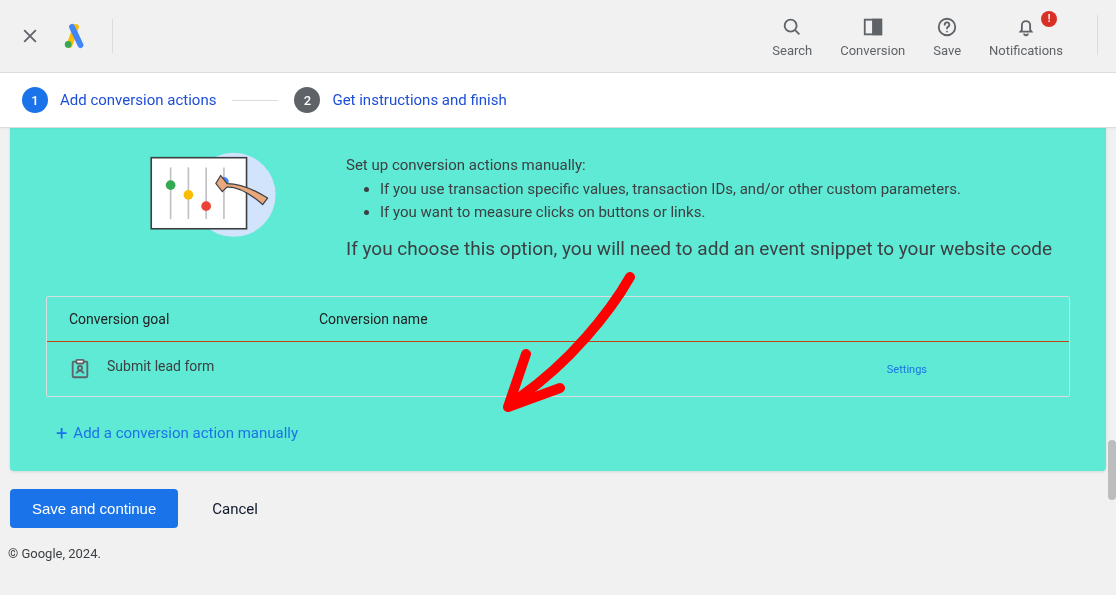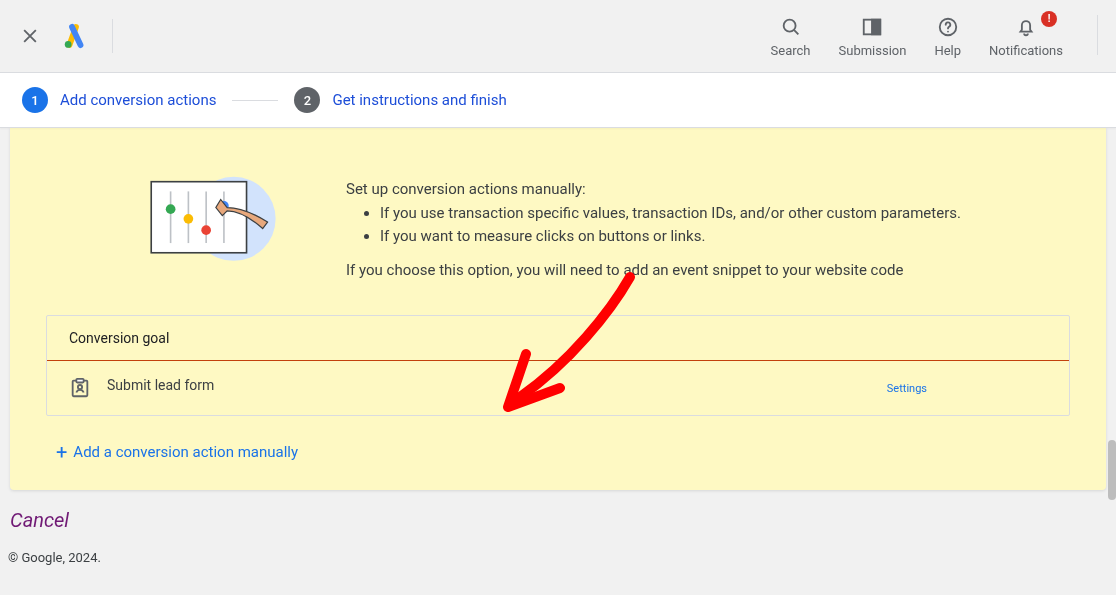--- a/index.html
+++ b/index.html
@@ -78,34 +78,34 @@
     font-size:13px;color:#fff;font-weight:500;
   }
   .step-num.active{background:#1a73e8;}
   .step-num.inactive{background:#5f6368;}
   .step-label{font-size:15px;color:#1d4ed8;}
   .step-line{width:46px;height:1px;background:#dadce0;}
 
   
   .panel{
     margin: -1px 10px 0 10px;
-    background:#fef9c3;
+    background:#5eead4;
     box-shadow:0 1px 3px rgba(60,64,67,.15);
     border-radius:0 0 4px 4px;
-    padding: 45px 36px 28px 36px;
+    padding: 21px 36px 28px 36px;
     position:relative;
   }
   .intro{display:flex;gap:70px;align-items:flex-start;}
   .illus-wrap{position:relative;padding-left:100px;}
   .illus-svg{width:130px;height:105px;display:block;position:relative;z-index:1;}
   .intro-text{flex:1;padding-top:8px;}
   .intro-lead{font-size:15px;color:#3c4043;margin-bottom:4px;}
   .intro-text ul{padding-left:34px;margin-bottom:14px;}
   .intro-text li{font-size:15px;color:#3c4043;line-height:1.5;}
-  .intro-note{font-size:15px;color:#3c4043;}
+  .intro-note{font-size:19px;color:#3c4043;}
 
   
   .ctable{
     margin-top:36px;
     border:1px solid #dadce0;
     border-radius:2px;
     width:100%;
   }
   .ctable .thead,.ctable .trow{
     display:grid;
@@ -137,21 +137,21 @@
   .btnrow{
     margin: 18px 0 0 10px;
     display:flex;align-items:center;gap:34px;
   }
   .btn-primary{
     background:#1a73e8;color:#fff;border:none;
     padding:11px 22px;font-size:15px;border-radius:4px;
     cursor:pointer;font-weight:500;
   }
   .btn-text{
-    color:#701a75;font-size:20px;cursor:pointer;font-style:italic;
+    color:#0f172a;font-size:15px;cursor:pointer;
   }
   .footer{
     margin:18px 14px 0 8px;
     font-size:13px;color:#3c4043;
   }
 
   
   .scrollhint{
     position:absolute;right:0;top:440px;width:8px;height:60px;
     background:#bdbdbd;border-radius:4px;
@@ -194,31 +194,31 @@
       </span>
       <span>Search</span>
     </div>
     <div class="bar-item">
       <span class="ico">
         <svg viewBox="0 0 24 24" width="22" height="22" fill="none" stroke="currentColor" stroke-width="2">
             <rect x="3" y="4" width="18" height="16"></rect>
             <rect x="12" y="4" width="9" height="16" fill="currentColor"></rect>
           </svg>
       </span>
-      <span>Submission</span>
+      <span>Conversion</span>
     </div>
     <div class="bar-item">
       <span class="ico">
         <svg viewBox="0 0 24 24" width="22" height="22" fill="none" stroke="currentColor" stroke-width="2">
             <circle cx="12" cy="12" r="9"></circle>
             <path d="M9.5 9.5a2.5 2.5 0 1 1 3.5 2.3c-.9.4-1 1-1 1.7" stroke-linecap="round"></path>
             <circle cx="12" cy="17" r="1" fill="currentColor" stroke="none"></circle>
           </svg>
       </span>
-      <span>Help</span>
+      <span>Save</span>
     </div>
     <div class="bar-item">
       <span class="ico">
         <svg viewBox="0 0 24 24" width="22" height="22" fill="none" stroke="currentColor" stroke-width="2">
             <path d="M6 17h12l-1.5-2V10a4.5 4.5 0 0 0-9 0v5L6 17z"></path>
             <path d="M10 19a2 2 0 0 0 4 0"></path>
           </svg>
       </span>
       <span class="notif-dot">!</span>
       <span>Notifications</span>
@@ -268,20 +268,21 @@
   </div>
 
   <svg class="arrow-anno" viewBox="0 0 160 140">
     <path d="M140 5 C120 40 80 90 30 125" stroke="#ff0000" stroke-width="10" fill="none" stroke-linecap="round"></path>
     <path d="M18 135 L70 116 M18 135 L36 82" stroke="#ff0000" stroke-width="10" fill="none" stroke-linecap="round"></path>
   </svg>
 
   <div class="ctable">
     <div class="thead">
       <div>Conversion goal</div>
+      <div>Conversion name</div>
       <div></div>
     </div>
     <div class="trow">
       <div class="goal-cell">
         <span class="gicon">
           <svg viewBox="0 0 24 24" width="22" height="22" fill="none" stroke="currentColor" stroke-width="2">
             <rect x="4" y="4" width="16" height="17" rx="1"></rect>
             <rect x="8" y="2" width="8" height="4" rx="1" fill="#fff"></rect>
             <circle cx="12" cy="11" r="2.3"></circle>
             <path d="M8 17c.6-1.8 2.2-3 4-3s3.4 1.2 4 3"></path>
@@ -294,18 +295,19 @@
   </div>
 
   <div class="add-manual">
     <span class="plus">+</span>
     <span>Add a conversion action manually</span>
   </div>
 
 </div>
 
 <div class="btnrow">
+  <button class="btn-primary">Save and continue</button>
   <span class="btn-text">Cancel</span>
 </div>
 
 <div class="footer">© Google, 2024.</div>
 
 <div class="scrollhint"></div>
 
 </body></html>

